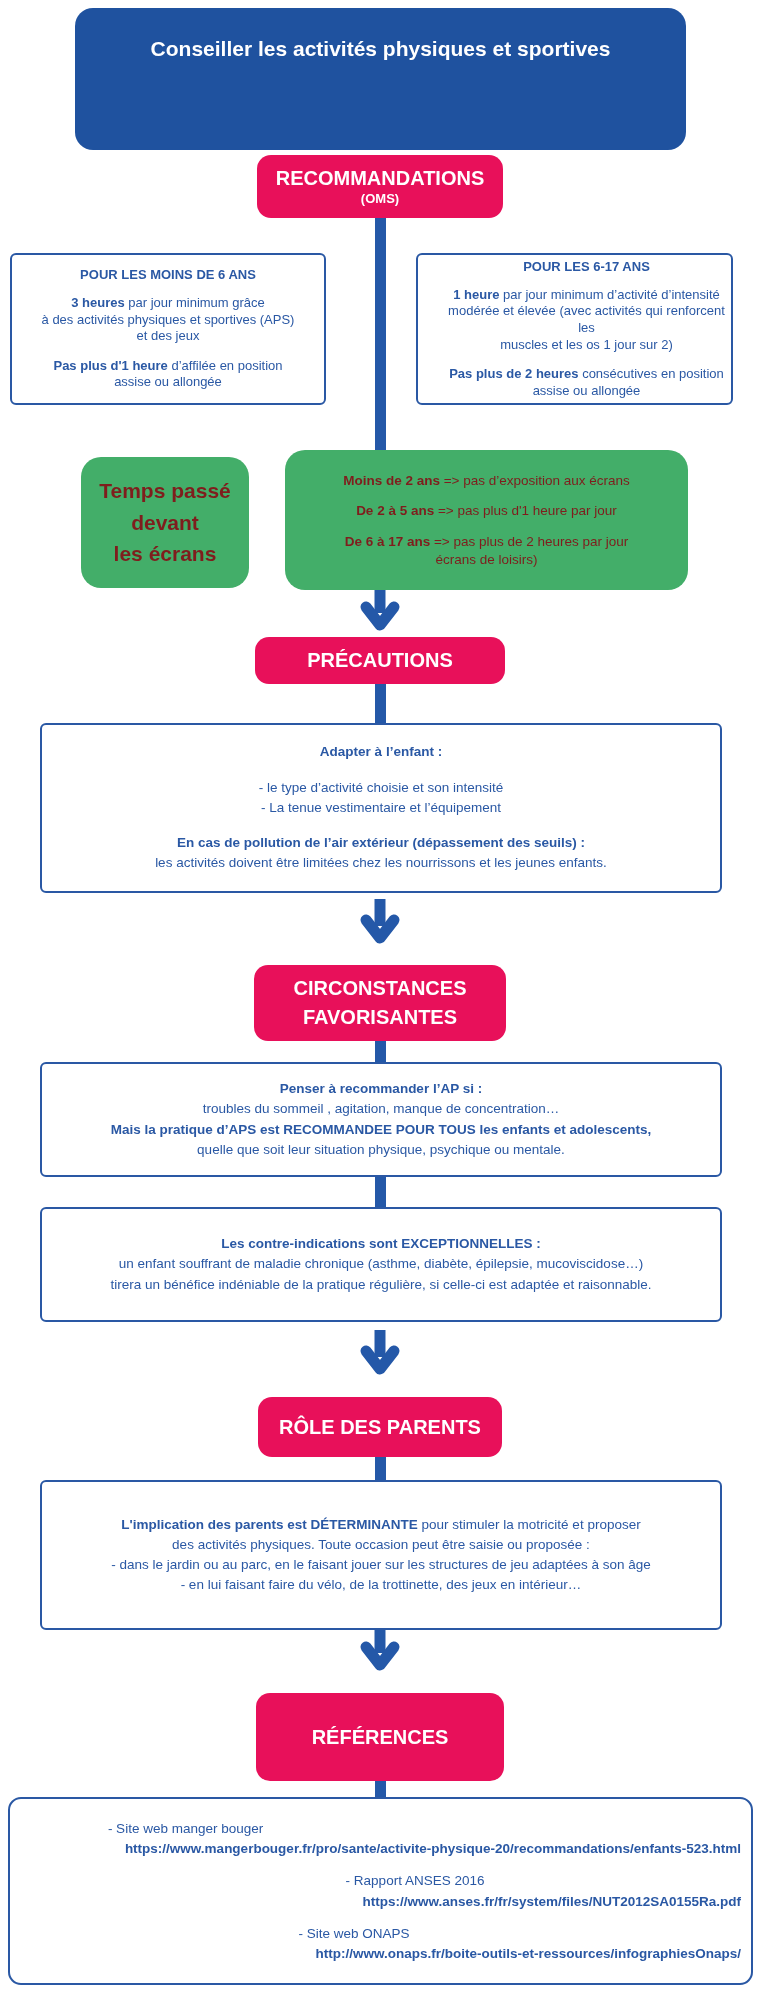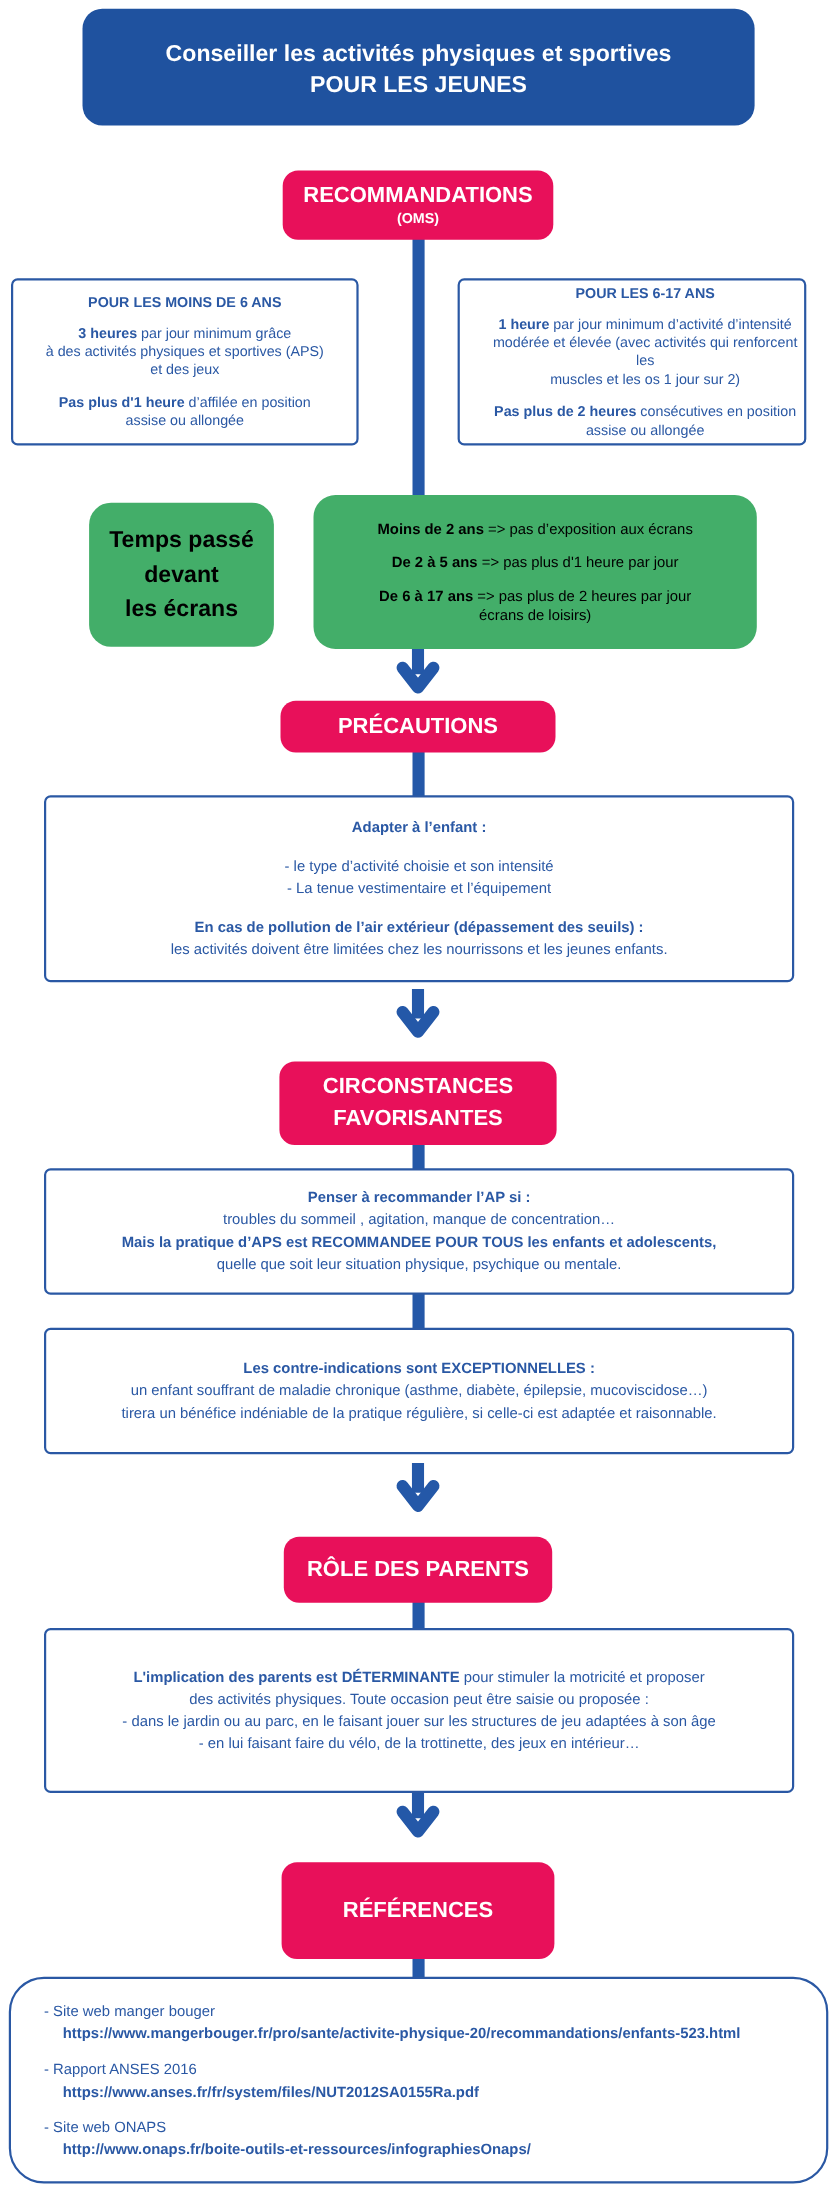--- a/index.html
+++ b/index.html
@@ -1,42 +1,42 @@
 <!DOCTYPE html>
 <html style="--blue: #1F529F; --pink: #E8105A; --green: #43AE69; --textblue: #2A58A4; --lineblue: #2458A8;"><head>
 <meta charset="utf-8">
 <style>
   html,body{margin:0;padding:0;background:#fff;}
   .canvas{position:relative;width:761px;height:1992px;background:#fff;
           font-family:"Liberation Sans",sans-serif;overflow:hidden;}
   .connector{position:absolute;left:375px;width:11px;background:var(--lineblue);z-index:1;}
   .arrow{position:absolute;left:358px;color:var(--lineblue);z-index:1;}
-  .header-box{position:absolute;left:75px;top:8px;width:611px;height:106px;background:var(--blue);
+  .header-box{position:absolute;left:75px;top:8px;width:611px;height:142px;background:var(--blue);
               border-radius:18px;color:#fff;text-align:center;font-weight:bold;font-size:21px;
               line-height:1.4;padding-top:26px;box-sizing:border-box;z-index:2;}
   .pink-box{position:absolute;background:var(--pink);color:#fff;border-radius:14px;display:flex;
             flex-direction:column;align-items:center;justify-content:center;text-align:center;
             font-weight:bold;z-index:2;}
   .pink-main{font-size:20px;}
   .pink-main.two{line-height:1.45;white-space:pre-line;}
   .pink-sub{font-size:13px;margin-top:1px;}
   .white-box{position:absolute;background:#fff;border:2px solid var(--textblue);border-radius:6px;
              color:var(--textblue);display:flex;flex-direction:column;align-items:center;
              justify-content:center;text-align:center;z-index:2;box-sizing:border-box;}
-  .green-box{position:absolute;background:var(--green);color:#000000;border-radius:20px;display:flex;
+  .green-box{position:absolute;background:var(--green);color:#7f1d1d;border-radius:20px;display:flex;
              flex-direction:column;align-items:center;justify-content:center;text-align:center;z-index:2;}
   .card-title{font-size:13px;font-weight:bold;}
   .body13{font-size:13px;line-height:1.28;white-space:pre-line;}
   .body135{font-size:13.5px;line-height:1.5;white-space:pre-line;}
   .gap13{gap:13px;}
   .gap15{gap:15px;}
   .green-label{font-size:21px;font-weight:bold;line-height:1.5;white-space:pre-line;}
   .green-rule{font-size:13.5px;line-height:1.3;white-space:pre-line;font-weight:normal;}
-  .refs{align-items:flex-start;text-align:left;padding-left:30px;padding-right:10px;gap:17px;
-        border-radius:32px;}
+  .refs{align-items:flex-end;text-align:left;padding-left:30px;padding-right:10px;gap:17px;
+        border-radius:13px;}
   .ref-label{font-size:13.5px;line-height:1.2;}
   .ref-url{font-size:13.5px;font-weight:bold;padding-left:17px;margin-top:4px;white-space:nowrap;}
 </style>
 </head>
 <body>
 
 <div class="canvas">
 
   <div class="connector" style="top:210px;height:245px;"></div>
   <div class="connector" style="top:680px;height:46px;"></div>
@@ -65,21 +65,20 @@
   </div>
   <div class="arrow" style="top:1626px;">
     <svg width="44" height="48" viewBox="0 0 44 48">
         <path d="M22 0 V27" stroke="currentColor" stroke-width="11" fill="none"></path>
         <path d="M8 21 L22 39 L36 21" stroke="currentColor" stroke-width="11" fill="none" stroke-linecap="round" stroke-linejoin="round"></path>
       </svg>
   </div>
 
   <div class="header-box">
     <div>Conseiller les activités physiques et sportives</div>
-    <div>POUR LES JEUNES</div>
   </div>
 
   <div class="pink-box" style="left:257px;top:155px;width:246px;height:63px;">
     <div class="pink-main">RECOMMANDATIONS</div>
     <div class="pink-sub">(OMS)</div>
   </div>
 
   <div class="white-box gap13" style="left:10px;top:253px;width:316px;height:152px;">
     <div class="card-title">POUR LES MOINS DE 6 ANS</div>
     <div class="body13"><b>3 heures</b><span> par jour minimum grâce

